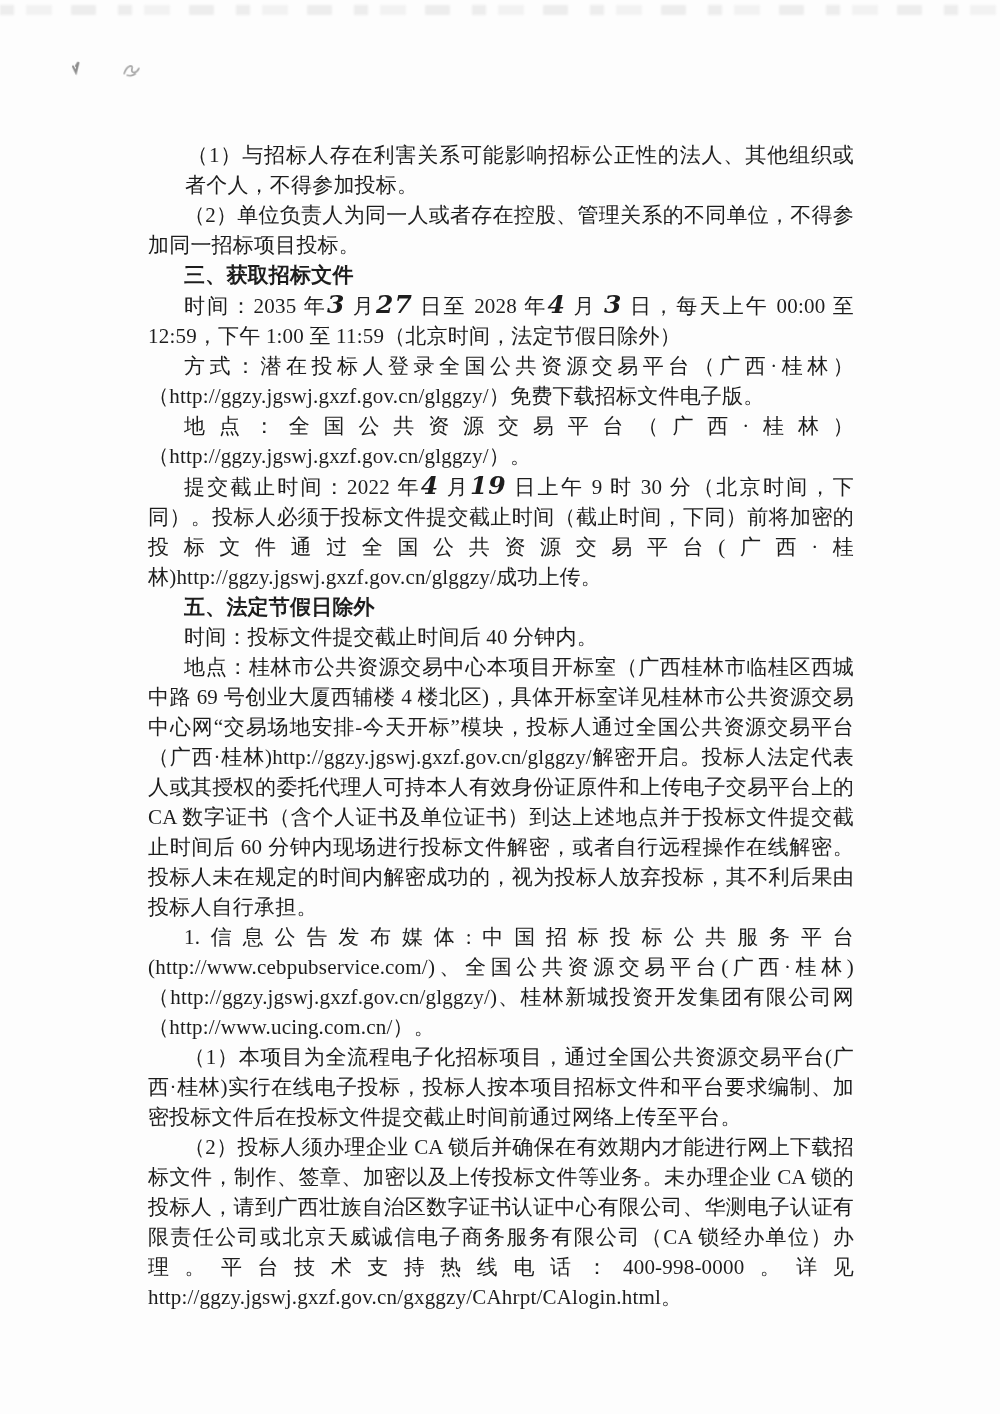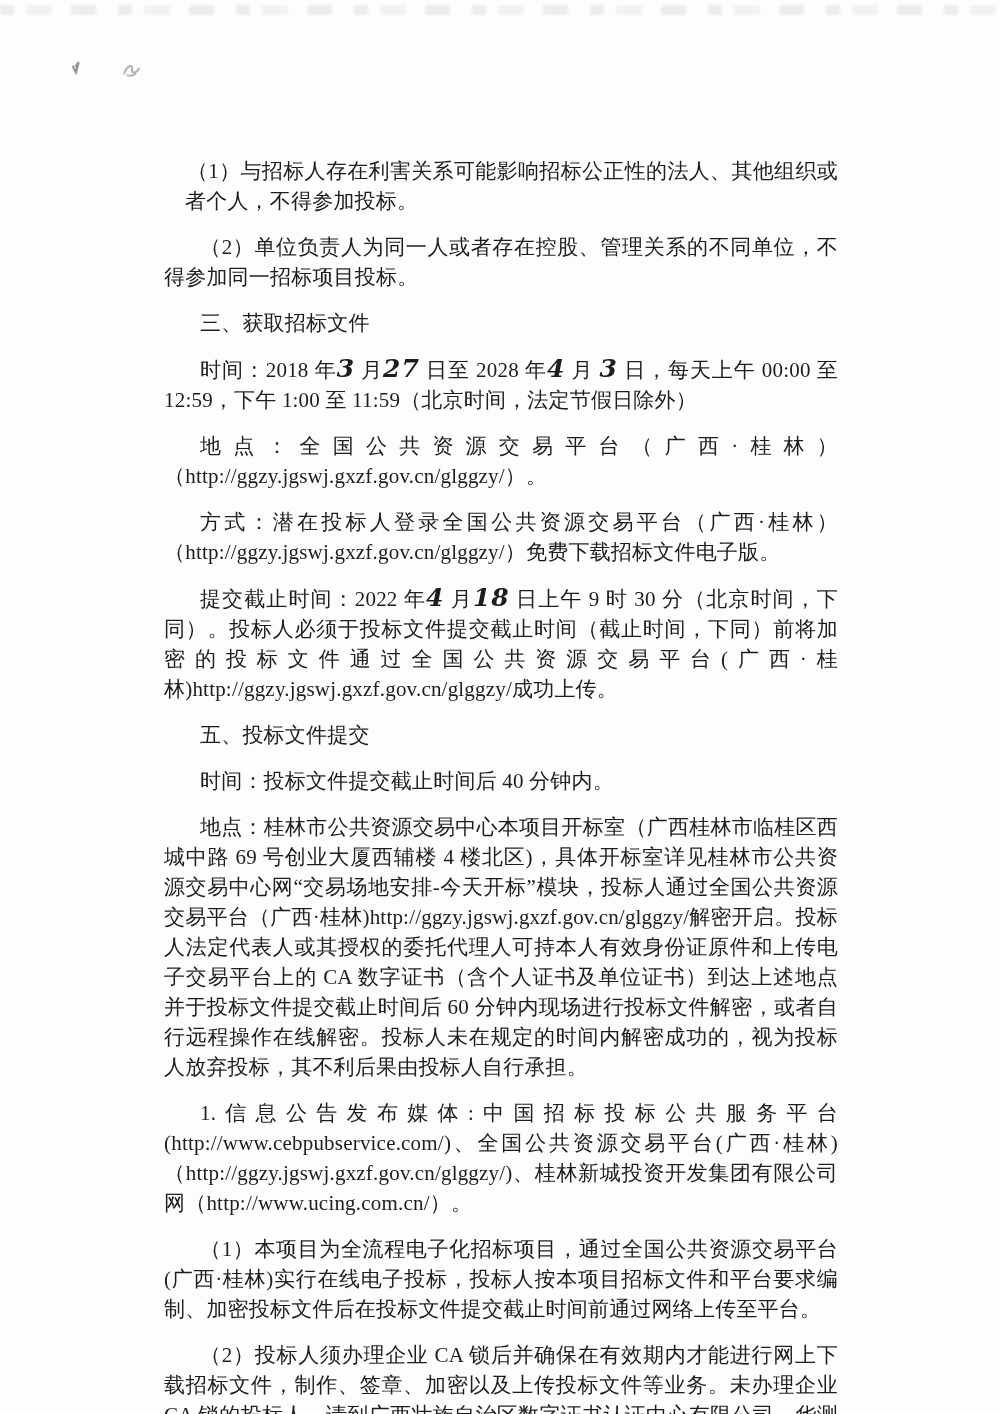--- a/index.html
+++ b/index.html
@@ -41,24 +41,24 @@
     position: absolute;
     left: 148px;
     top: 140px;
     width: 706px;
     font-size: 21px;
     line-height: 30px;
     text-align: justify;
     text-justify: inter-character;
     letter-spacing: 0.2px;
   }
-  .content p { margin: 16px; padding: 0; }
+  .content p { margin: 0; padding: 0; }
   p.body { text-indent: 36px; }
   p.body.block-indent { text-indent: 2px; margin-left: 37px; }
-  p.heading { font-weight: normal; text-indent: 36px; }
+  p.heading { font-weight: bold; text-indent: 36px; }
   span.handwritten {
     font-family: "DejaVu Serif", serif;
     font-style: italic;
     font-weight: bold;
     font-size: 25px;
     line-height: 30px;
     letter-spacing: 1px;
   }
 </style>
 </head>
@@ -77,25 +77,25 @@
   <span class="pen-mark" style="left:120px; top:60px;">
     <svg width="24" height="20" viewBox="0 0 24 20" style="filter:blur(0.7px); transform:rotate(-4deg);">
       <path d="M4 13 C7 5, 14 4, 12 9 C10.5 13.5, 16 14, 19 9 M7 15 C10 16, 13 15.5, 15 14" fill="none" stroke="#a9a9a9" stroke-width="1.8" stroke-linecap="round"></path>
     </svg>
   </span>
 
   <div class="content" id="doc-body">
       <p class="body block-indent"><span>（1）与招标人存在利害关系可能影响招标公正性的法人、其他组织或者个人，不得参加投标。</span></p>
       <p class="body"><span>（2）单位负责人为同一人或者存在控股、管理关系的不同单位，不得参加同一招标项目投标。</span></p>
       <p class="heading"><span>三、获取招标文件</span></p>
-      <p class="body"><span>时间：2018 年</span><span class="handwritten">3</span><span> 月</span><span class="handwritten">27</span><span> 日至 2028 年</span><span class="handwritten">4</span><span> 月 </span><span class="handwritten">3</span><span> 日，每天上午 00:00 至 12:59，下午 1:00 至 11:59（北京时间，法定节假日除外）</span></p>
+      <p class="body"><span>时间：2035 年</span><span class="handwritten">3</span><span> 月</span><span class="handwritten">27</span><span> 日至 2028 年</span><span class="handwritten">4</span><span> 月 </span><span class="handwritten">3</span><span> 日，每天上午 00:00 至 12:59，下午 1:00 至 11:59（北京时间，法定节假日除外）</span></p>
+      <p class="body"><span>方式：潜在投标人登录全国公共资源交易平台（广西·桂林）（http://ggzy.jgswj.gxzf.gov.cn/glggzy/）免费下载招标文件电子版。</span></p>
       <p class="body"><span>地点：全国公共资源交易平台（广西·桂林）（http://ggzy.jgswj.gxzf.gov.cn/glggzy/）。</span></p>
-      <p class="body"><span>方式：潜在投标人登录全国公共资源交易平台（广西·桂林）（http://ggzy.jgswj.gxzf.gov.cn/glggzy/）免费下载招标文件电子版。</span></p>
-      <p class="body"><span>提交截止时间：2022 年</span><span class="handwritten">4</span><span> 月</span><span class="handwritten">18</span><span> 日上午 9 时 30 分（北京时间，下同）。投标人必须于投标文件提交截止时间（截止时间，下同）前将加密的投标文件通过全国公共资源交易平台(广西·桂林)http://ggzy.jgswj.gxzf.gov.cn/glggzy/成功上传。</span></p>
-      <p class="heading"><span>五、投标文件提交</span></p>
+      <p class="body"><span>提交截止时间：2022 年</span><span class="handwritten">4</span><span> 月</span><span class="handwritten">19</span><span> 日上午 9 时 30 分（北京时间，下同）。投标人必须于投标文件提交截止时间（截止时间，下同）前将加密的投标文件通过全国公共资源交易平台(广西·桂林)http://ggzy.jgswj.gxzf.gov.cn/glggzy/成功上传。</span></p>
+      <p class="heading"><span>五、法定节假日除外</span></p>
       <p class="body"><span>时间：投标文件提交截止时间后 40 分钟内。</span></p>
       <p class="body"><span>地点：桂林市公共资源交易中心本项目开标室（广西桂林市临桂区西城中路 69 号创业大厦西辅楼 4 楼北区)，具体开标室详见桂林市公共资源交易中心网“交易场地安排-今天开标”模块，投标人通过全国公共资源交易平台（广西·桂林)http://ggzy.jgswj.gxzf.gov.cn/glggzy/解密开启。投标人法定代表人或其授权的委托代理人可持本人有效身份证原件和上传电子交易平台上的 CA 数字证书（含个人证书及单位证书）到达上述地点并于投标文件提交截止时间后 60 分钟内现场进行投标文件解密，或者自行远程操作在线解密。投标人未在规定的时间内解密成功的，视为投标人放弃投标，其不利后果由投标人自行承担。</span></p>
       <p class="body"><span>1.信息公告发布媒体:中国招标投标公共服务平台(http://www.cebpubservice.com/)、全国公共资源交易平台(广西·桂林)（http://ggzy.jgswj.gxzf.gov.cn/glggzy/)、桂林新城投资开发集团有限公司网（http://www.ucing.com.cn/）。</span></p>
       <p class="body"><span>（1）本项目为全流程电子化招标项目，通过全国公共资源交易平台(广西·桂林)实行在线电子投标，投标人按本项目招标文件和平台要求编制、加密投标文件后在投标文件提交截止时间前通过网络上传至平台。</span></p>
       <p class="body"><span>（2）投标人须办理企业 CA 锁后并确保在有效期内才能进行网上下载招标文件，制作、签章、加密以及上传投标文件等业务。未办理企业 CA 锁的投标人，请到广西壮族自治区数字证书认证中心有限公司、华测电子认证有限责任公司或北京天威诚信电子商务服务有限公司（CA 锁经办单位）办理。平台技术支持热线电话：400-998-0000。详见 http://ggzy.jgswj.gxzf.gov.cn/gxggzy/CAhrpt/CAlogin.html。</span></p>
     </div>
 
 </div>
 
 </body></html>

